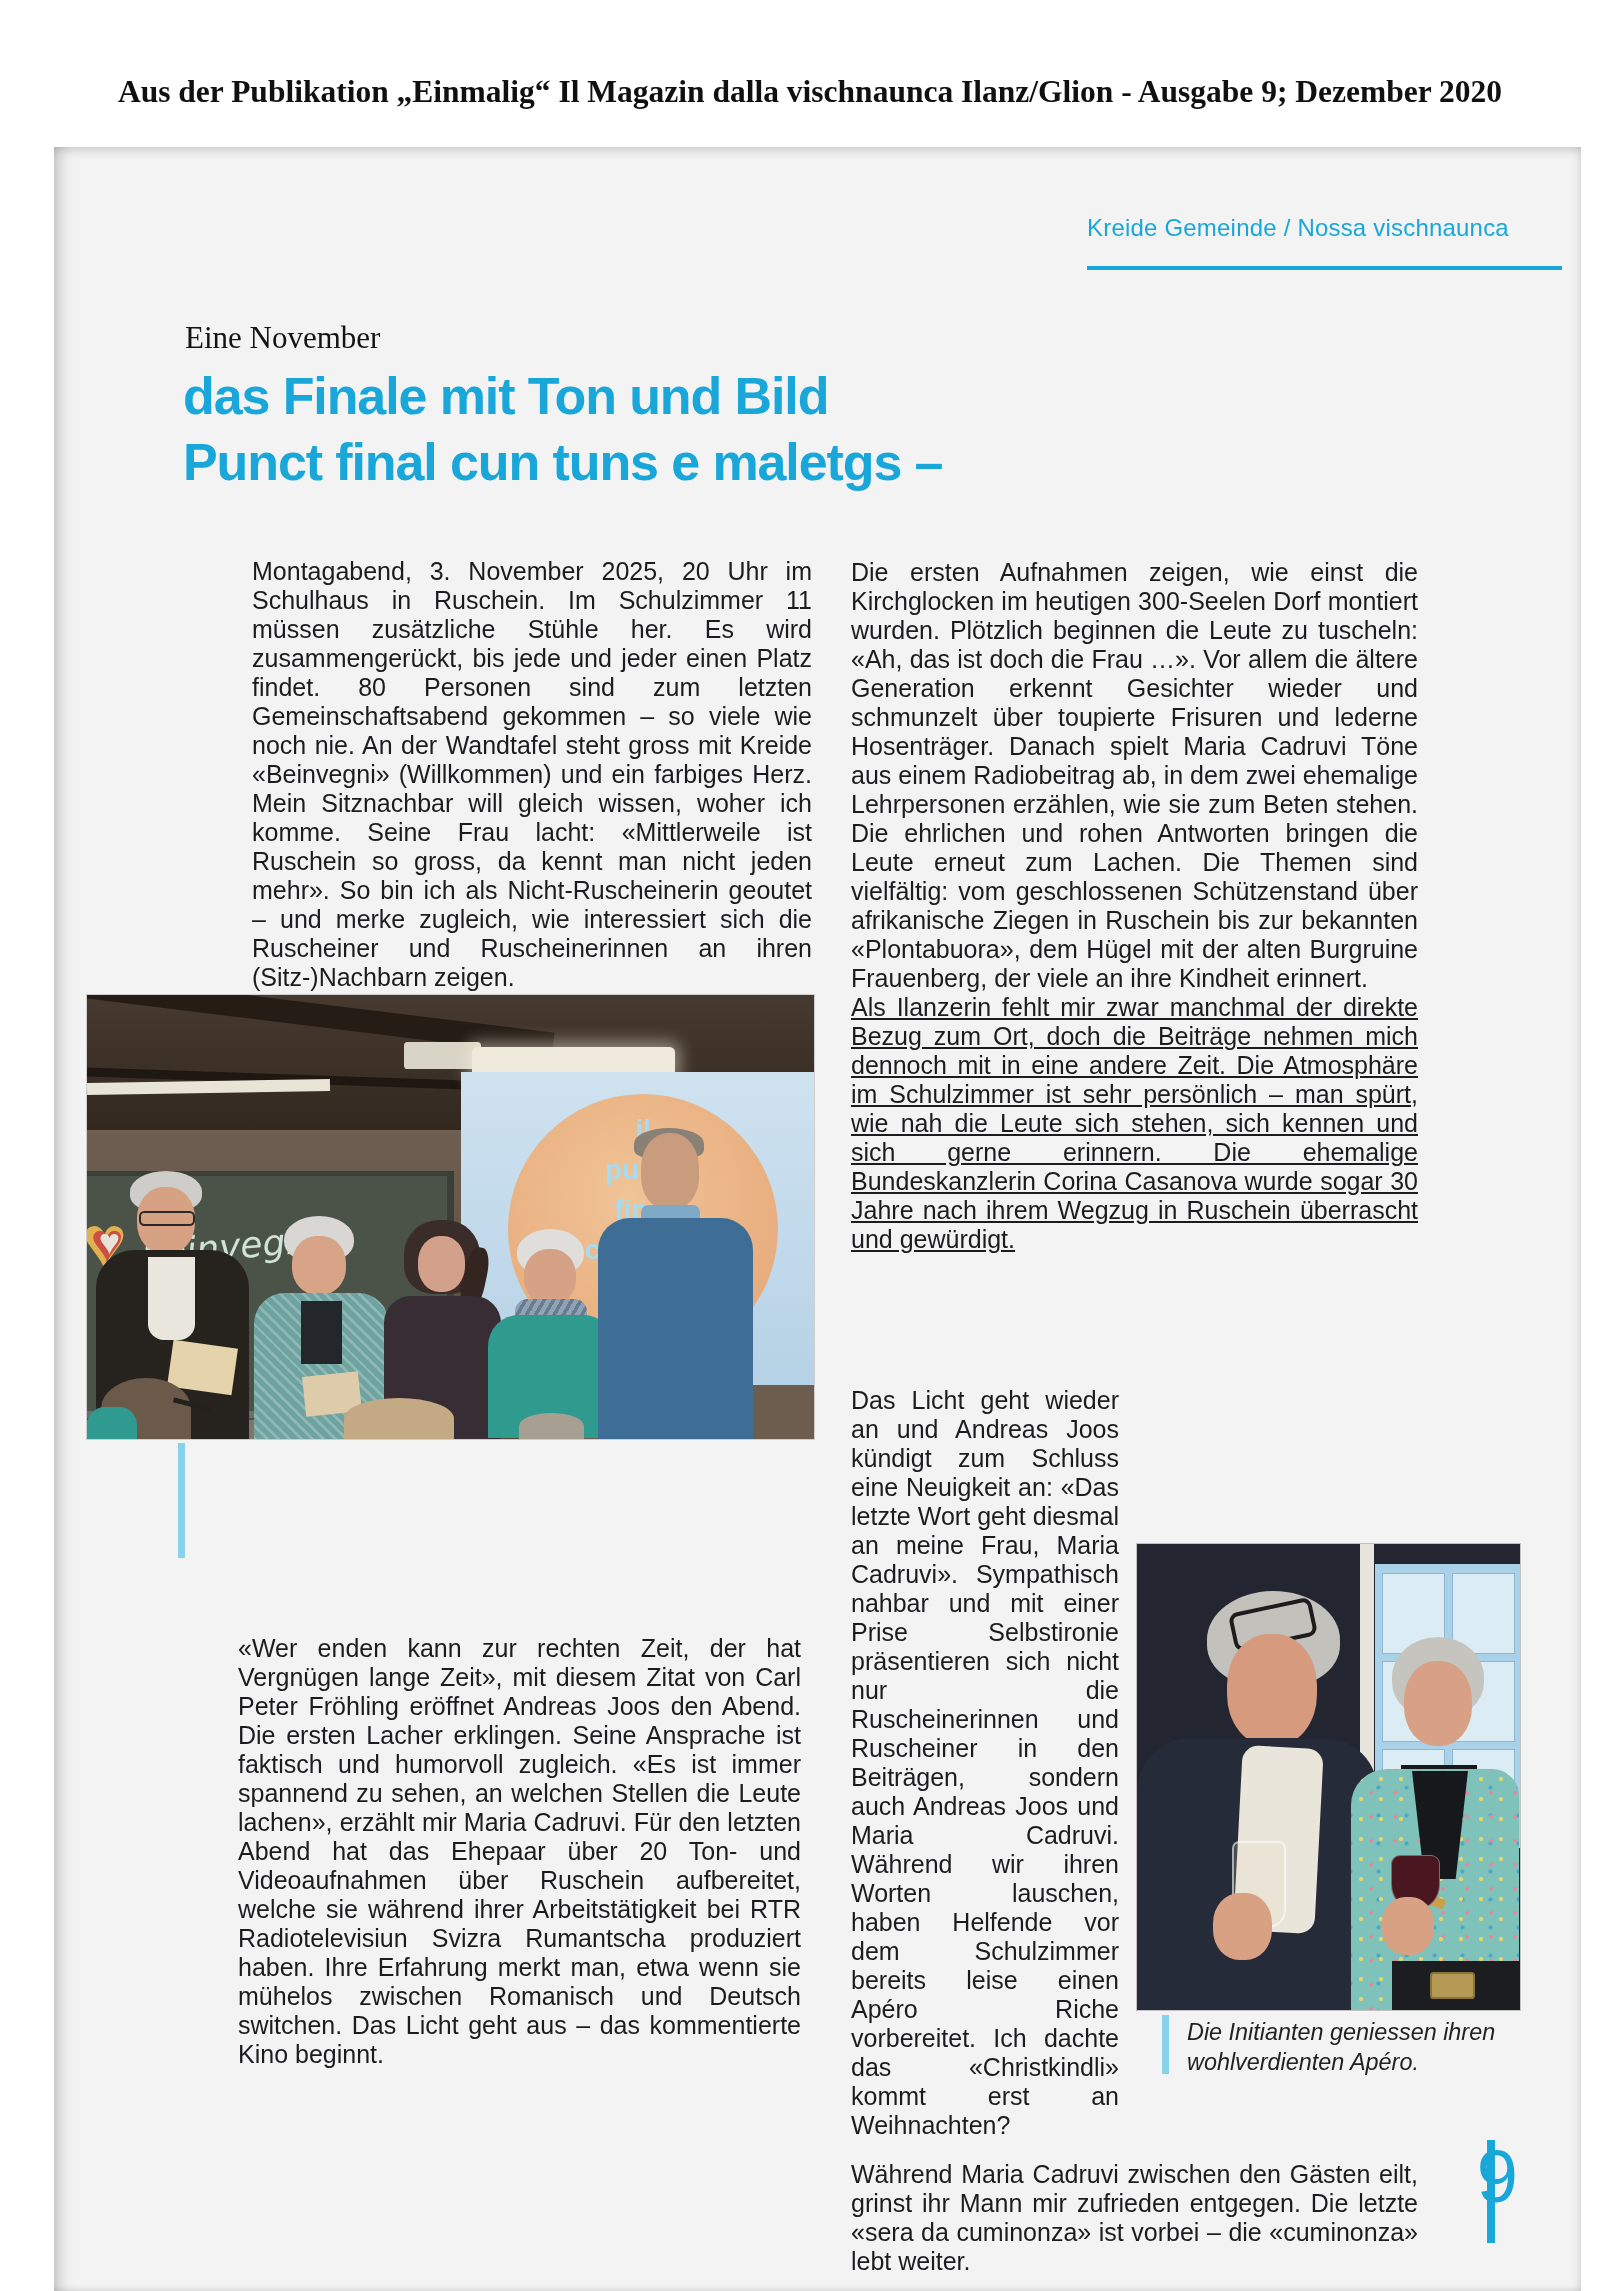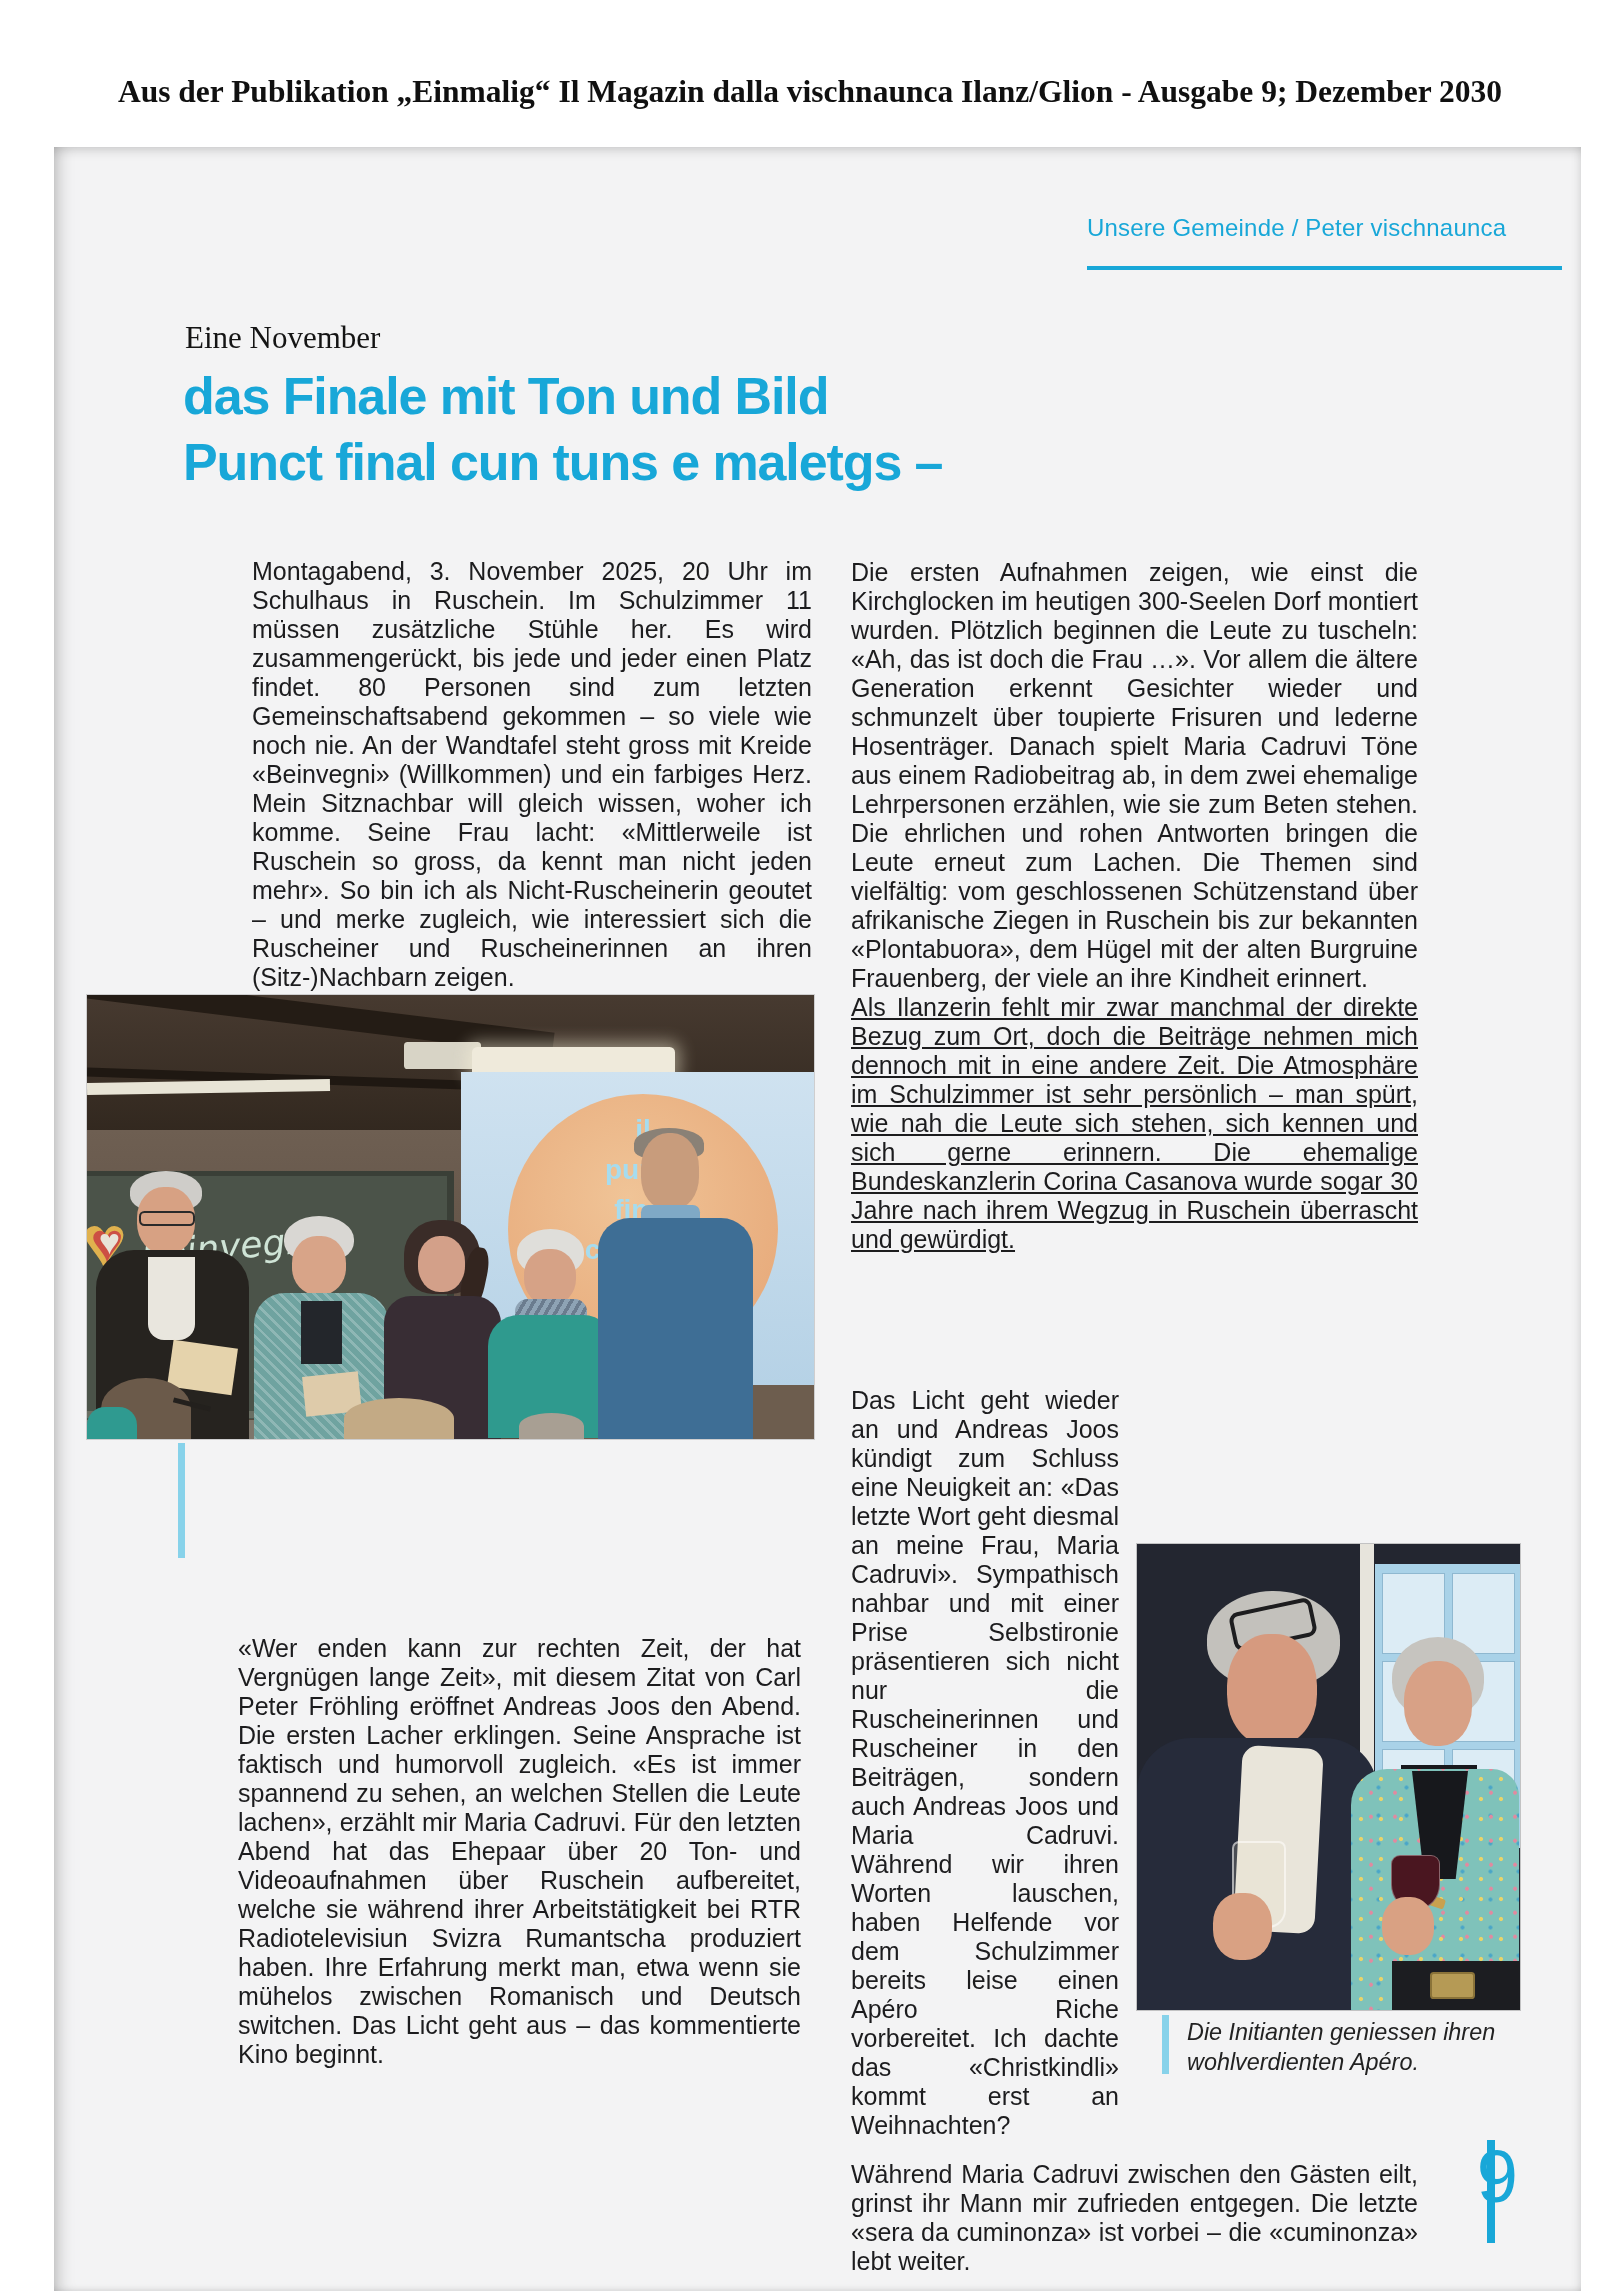--- a/index.html
+++ b/index.html
@@ -147,25 +147,25 @@
   .p2-stem{left:275px;top:362px;width:5.4px;height:23.4px;background:rgba(230,230,230,.4);}
   .p2-hand2{left:245px;top:353px;width:52px;height:58px;background:#d9a183;border-radius:45%;}
   .p2-pants{left:255px;top:417px;width:128px;height:50px;background:#1c1d21;}
   .p2-belt{left:293px;top:428px;width:41px;height:22.5px;background:#b59a55;border:2.7px solid #8a7339;border-radius:3.6px;}
 </style>
 </head>
 <body>
 
 <div class="canvas">
 
-  <div class="abs scan-header">Aus der Publikation „Einmalig“ Il Magazin dalla vischnaunca Ilanz/Glion - Ausgabe 9; Dezember 2030</div>
+  <div class="abs scan-header">Aus der Publikation „Einmalig“ Il Magazin dalla vischnaunca Ilanz/Glion - Ausgabe 9; Dezember 2020</div>
 
   <div class="abs page">
 
-    <div class="abs section-label">Unsere Gemeinde / Peter vischnaunca</div>
+    <div class="abs section-label">Kreide Gemeinde / Nossa vischnaunca</div>
     <div class="abs section-rule"></div>
 
     <div class="abs kicker">Eine November</div>
     <div class="abs title">
       <div>das Finale mit Ton und Bild</div>
       <div>Punct final cun tuns e maletgs –</div>
     </div>
 
     <div class="abs body-text lc-para1">Montagabend, 3. November 2025, 20 Uhr im Schulhaus in Ruschein. Im Schulzimmer 11 müssen zusätzliche Stühle her. Es wird zusammengerückt, bis jede und jeder einen Platz findet. 80 Personen sind zum letzten Gemeinschaftsabend gekommen – so viele wie noch nie. An der Wandtafel steht gross mit Kreide «Beinvegni» (Willkommen) und ein farbiges Herz. Mein Sitznachbar will gleich wissen, woher ich komme. Seine Frau lacht: «Mittlerweile ist Ruschein so gross, da kennt man nicht jeden mehr». So bin ich als Nicht-Ruscheinerin geoutet – und merke zugleich, wie interessiert sich die Ruscheiner und Ruscheinerinnen an ihren (Sitz-)Nachbarn zeigen.</div>
 

